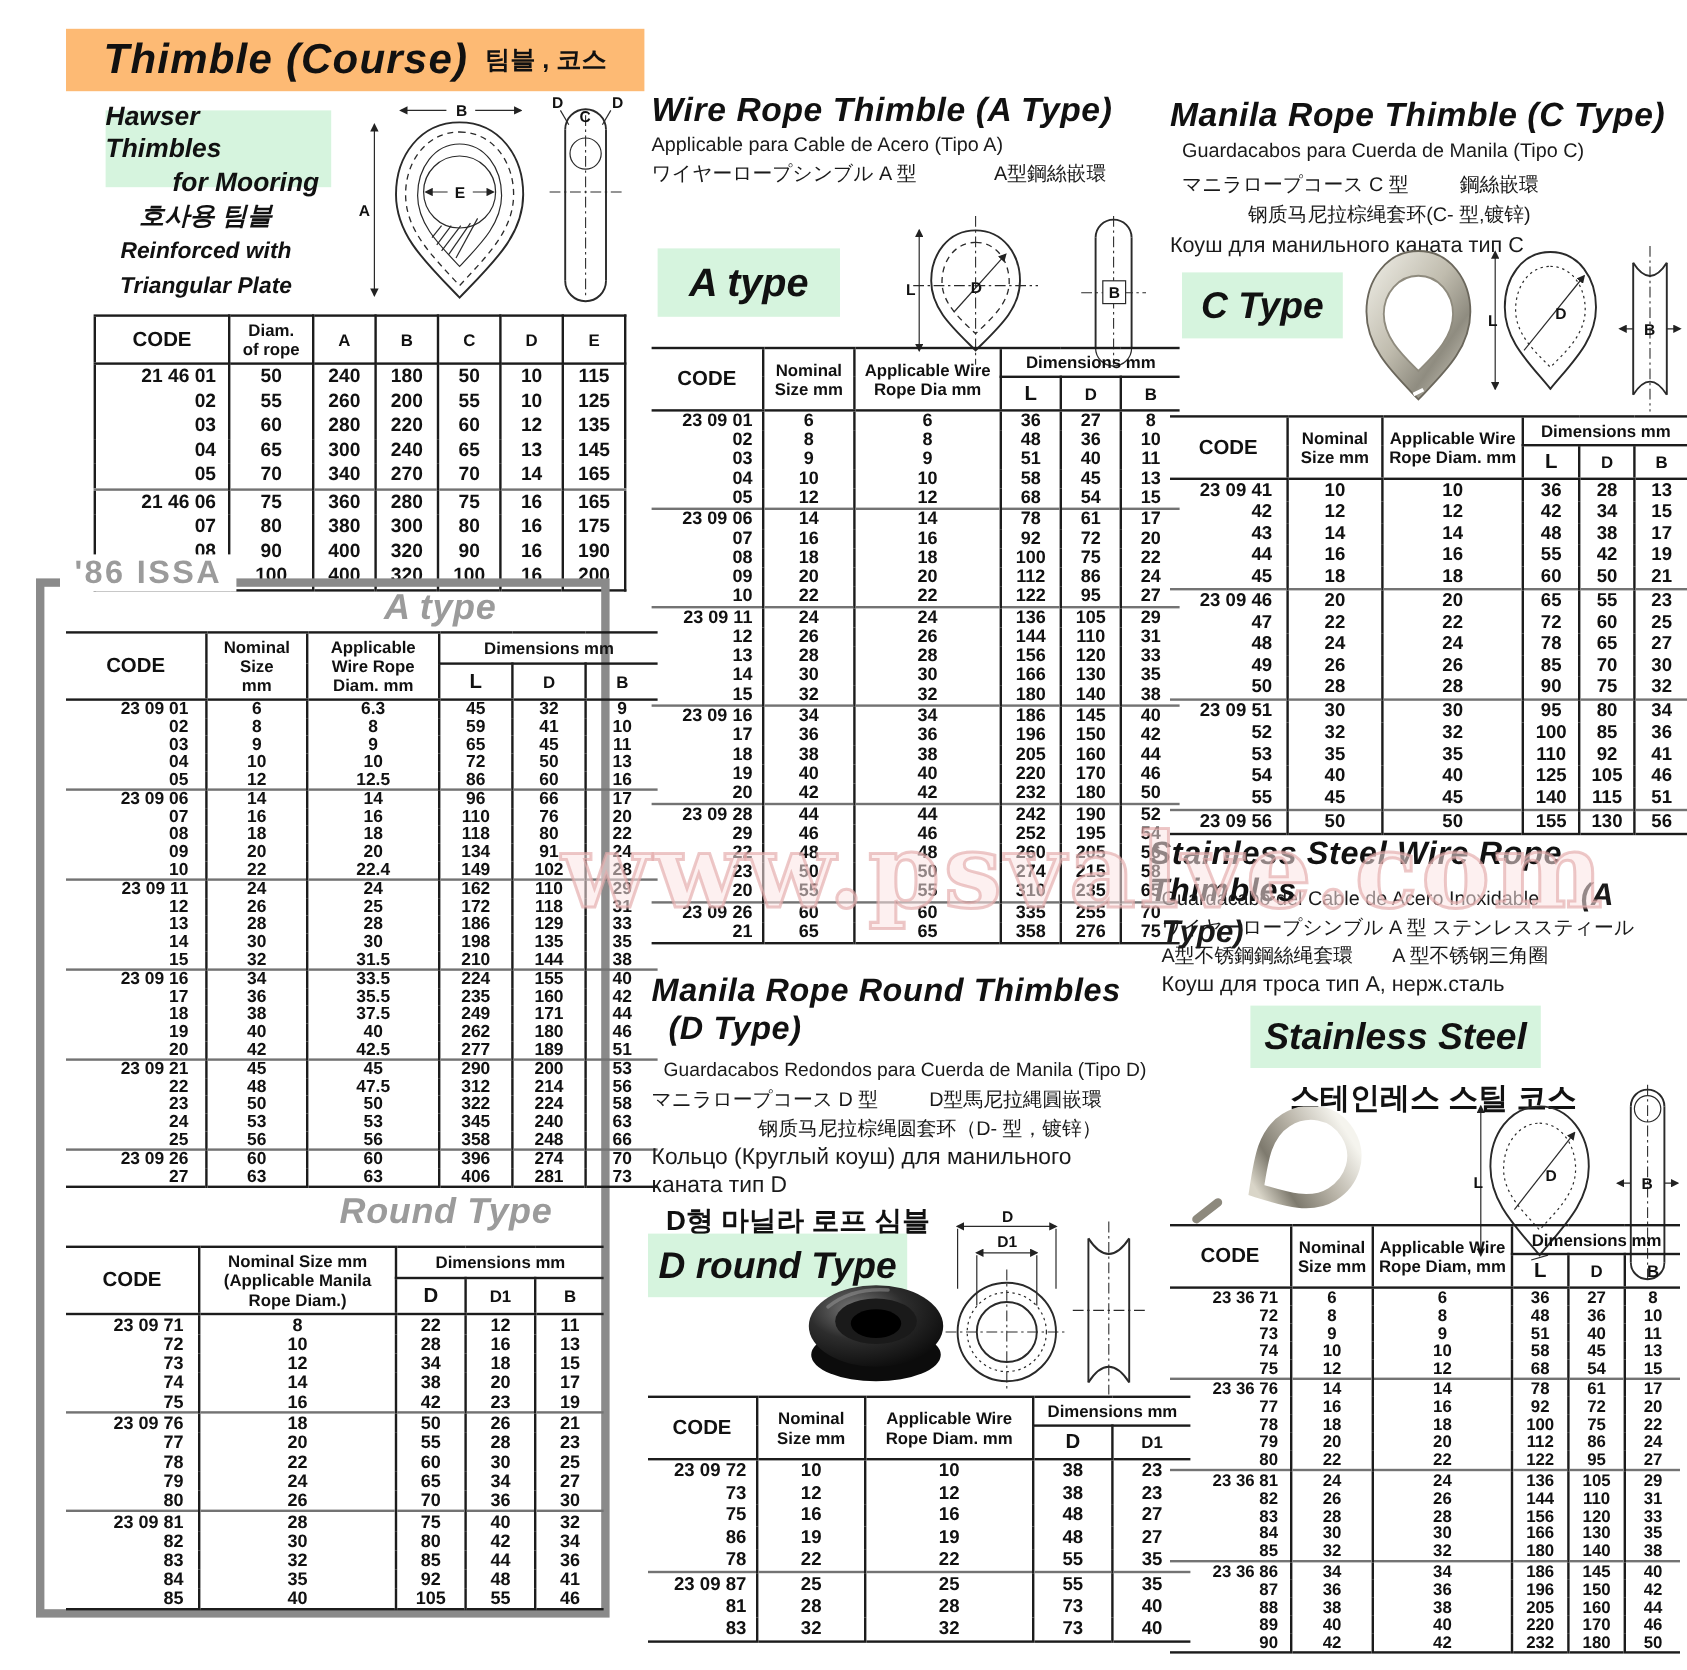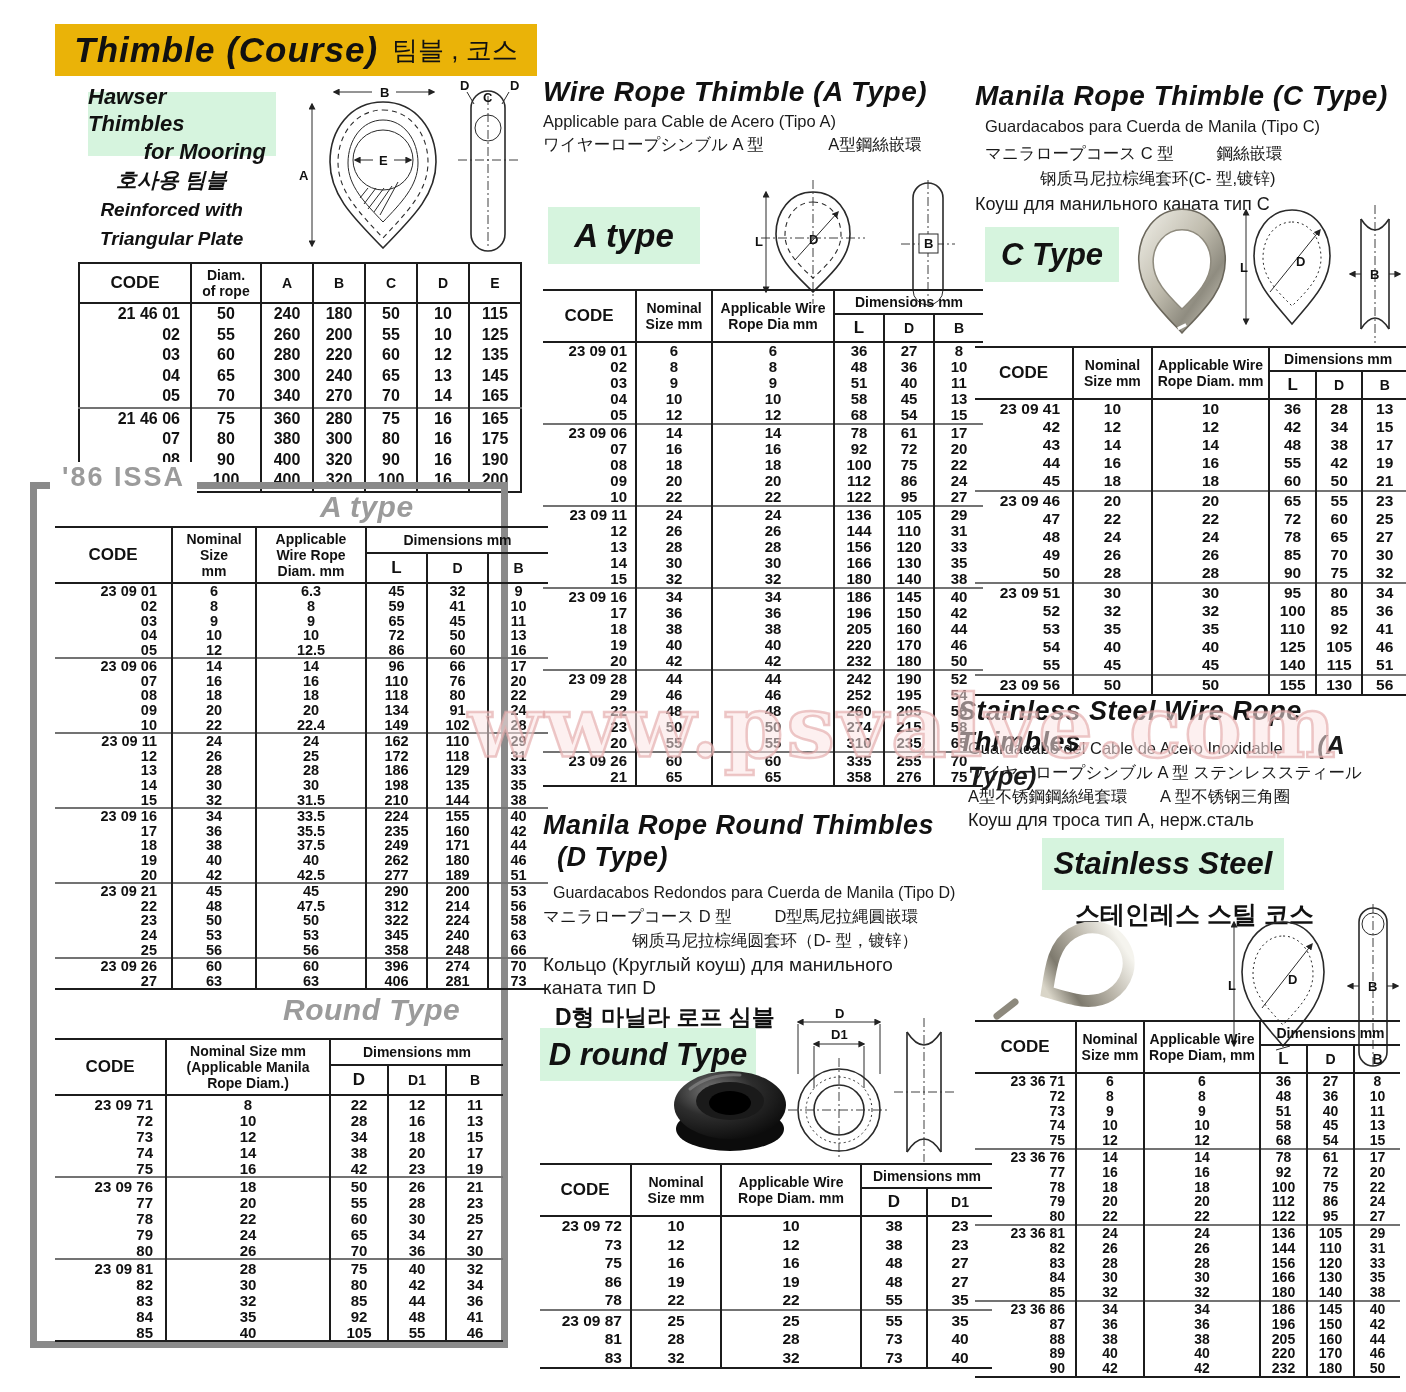--- a/index.html
+++ b/index.html
@@ -1,24 +1,24 @@
 <!DOCTYPE html>
 <html><head>
 <meta charset="utf-8">
 <style>
   html,body{margin:0;padding:0;background:#e8e8e8;}
   #canvas{position:relative;width:1406px;height:1392px;background:#ffffff;overflow:hidden;
           font-family:"Liberation Sans","DejaVu Sans",sans-serif;color:#111;}
   .abs{position:absolute;}
 
   
-  .cyan-bar{left:55px;top:24px;width:482px;height:52px;background:#eab308;
+  .cyan-bar{left:55px;top:24px;width:482px;height:52px;background:#fdba74;
             display:flex;align-items:center;justify-content:center;gap:14px;}
   .cyan-bar .en{font-size:35px;font-weight:700;font-style:italic;letter-spacing:1px;}
-  .cyan-bar .ko{font-size:26px;font-weight:400;}
+  .cyan-bar .ko{font-size:21px;font-weight:700;}
 
   .badge{background:#d6f4de;display:flex;align-items:center;justify-content:center;
          font-weight:700;font-style:italic;}
   .hawser-badge{left:88px;top:92px;width:188px;height:64px;flex-direction:column;
                 align-items:flex-end;padding-right:10px;box-sizing:border-box;
                 font-size:22px;line-height:1.25;}
   .hawser-ko{left:116px;top:166px;font-size:21px;font-weight:700;font-style:italic;}
   .hawser-note{left:100px;top:196px;font-size:19px;font-weight:700;font-style:italic;
                line-height:1.5;text-align:center;}
 

